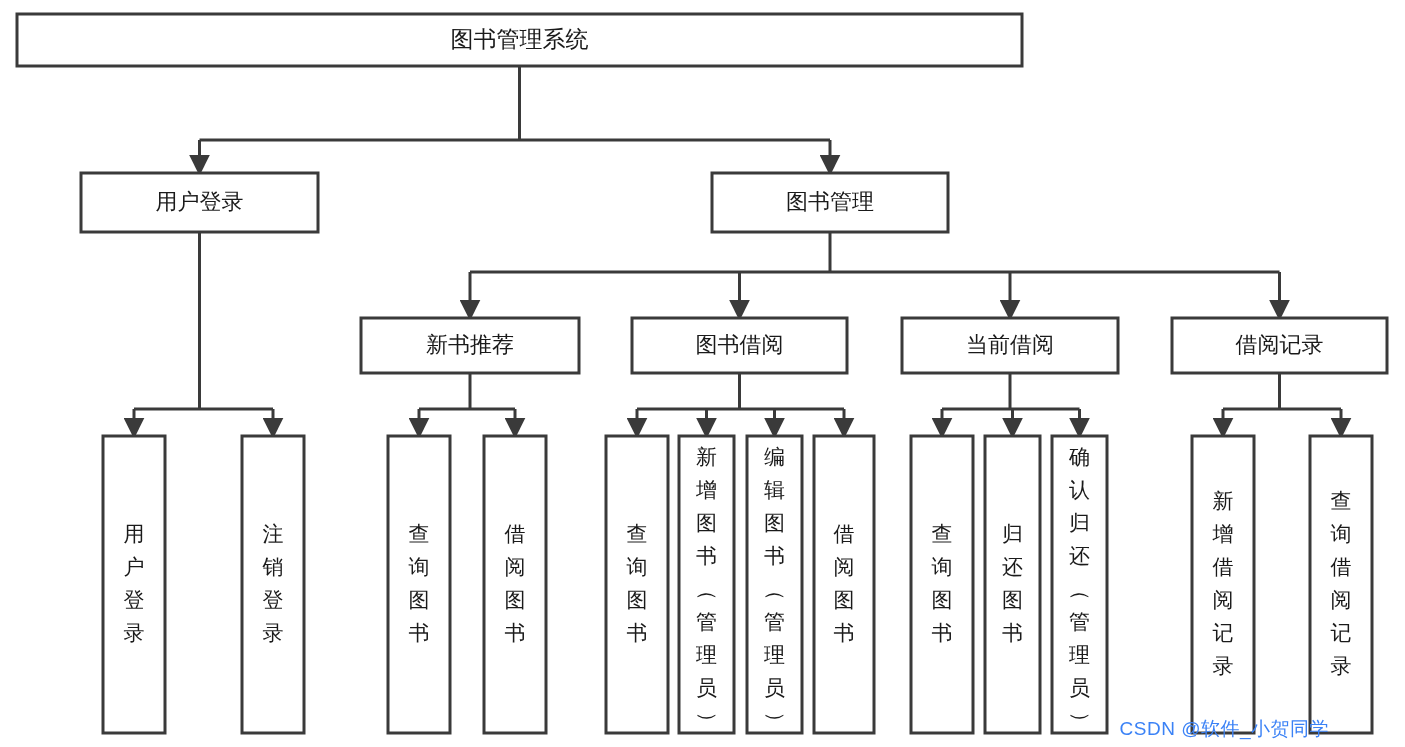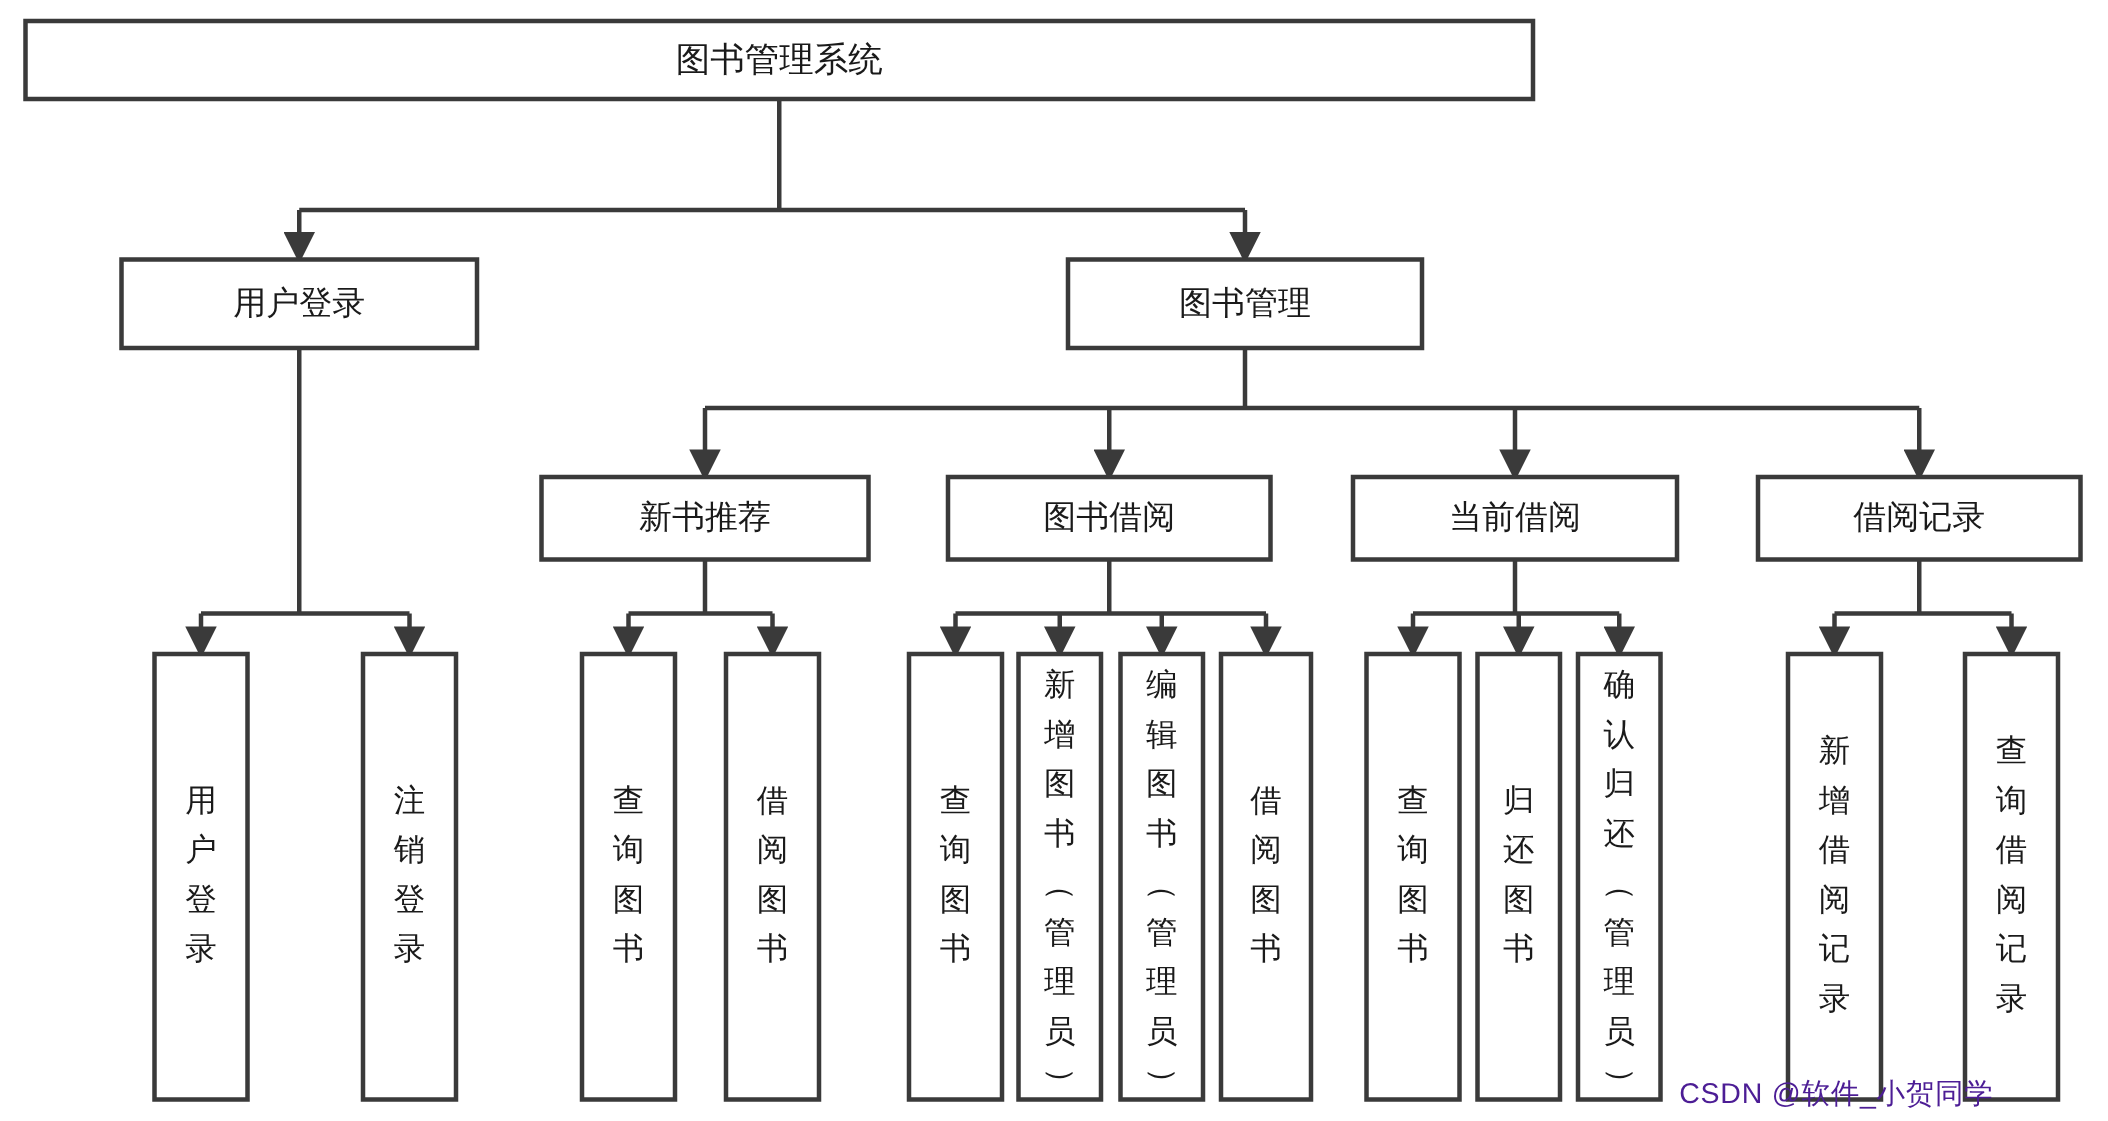--- a/index.html
+++ b/index.html
@@ -56,21 +56,21 @@
     font-size: 21px;
     text-anchor: middle;
     dominant-baseline: middle;
   }
   .watermark {
     position: absolute;
     right: 8px;
     bottom: 5px;
     font-family: "Liberation Sans", "DejaVu Sans", sans-serif;
     font-size: 19px;
-    color: #4c1d95;
+    color: #3b82f6;
     letter-spacing: 0.5px;
     white-space: nowrap;
     user-select: none;
   }
 </style>
 </head>
 <body>
 
 <div id="diagram-root">
   <svg class="flow" width="1405" height="747" viewBox="0 0 1405 747">

